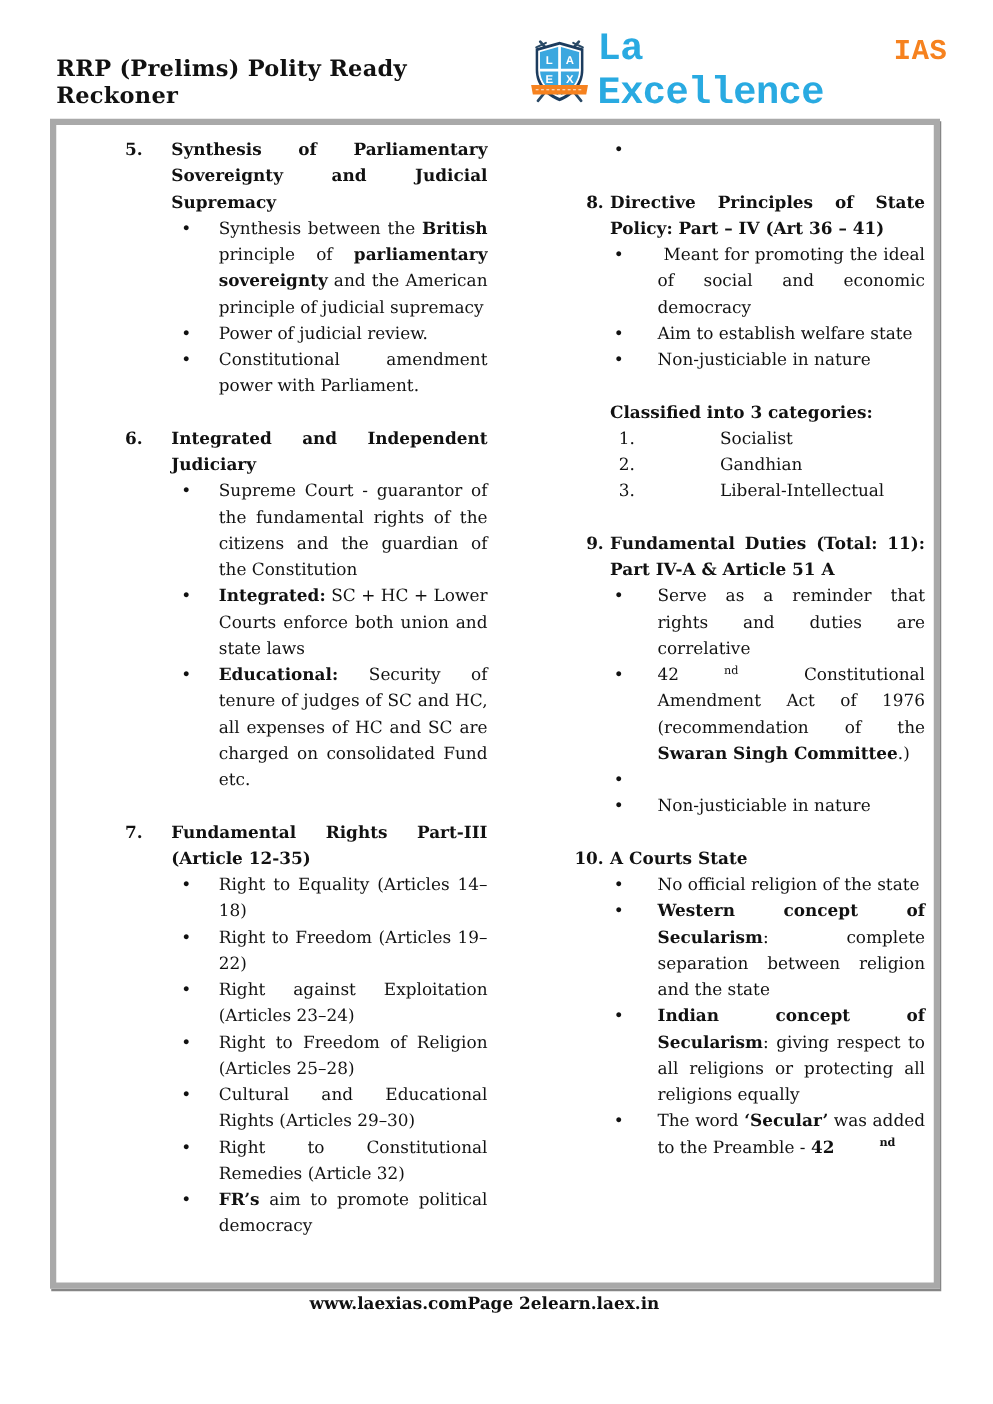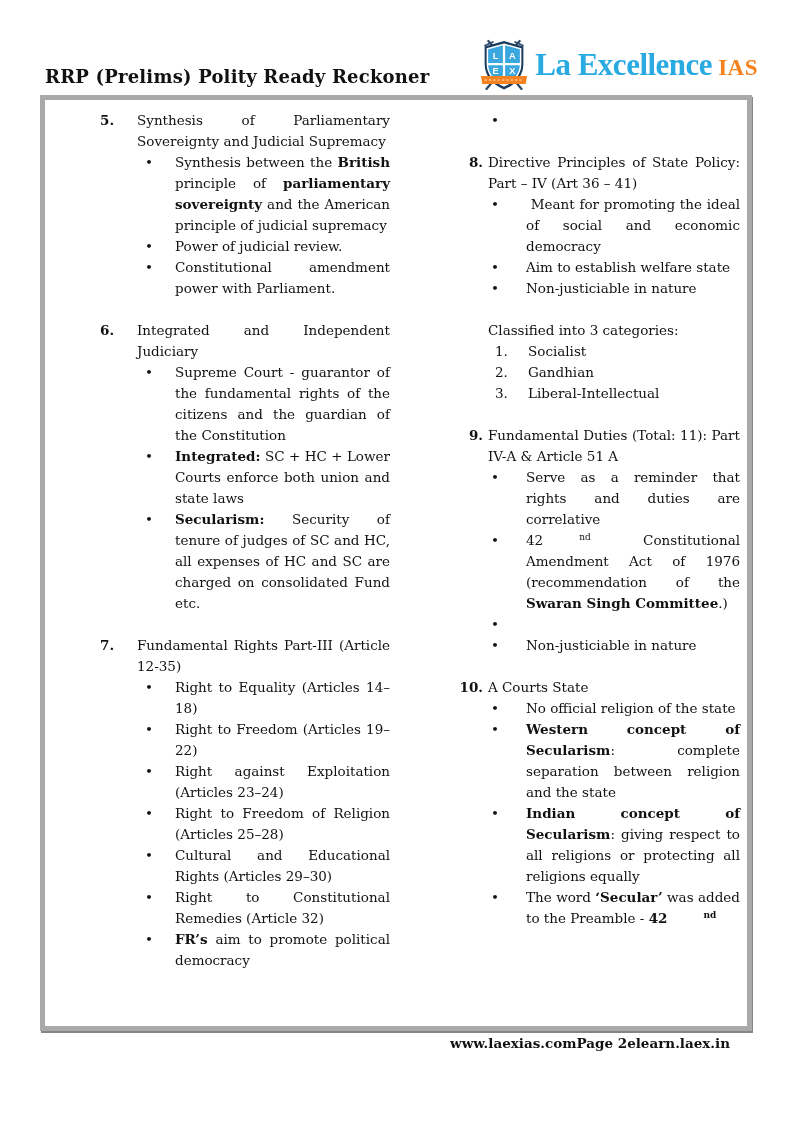--- a/index.html
+++ b/index.html
@@ -10,59 +10,59 @@
   }
   
   .hdr {
     position:absolute; left:45px; right:36px; top:38px; height:54px;
     display:flex; justify-content:space-between; align-items:flex-end;
   }
   .doc-title { font-weight:bold; font-size:18px; padding-bottom:5px; letter-spacing:0.2px; }
   .logo { display:flex; align-items:center; }
   .logo svg { width:48px; height:54px; display:block; }
   .wordmark { display:flex; align-items:baseline; margin-left:7px;
-              font-family:Liberation Serif, serif; font-weight:bold; }
+              font-family:Liberation Mono, monospace; font-weight:bold; }
   .brand  { font-size:31px; color:#29aae1; letter-spacing:-0.5px; }
   .suffix { font-size:23px; color:#f6821f; margin-left:6px; letter-spacing:0.5px; }
 
   
   .content-box {
     position:absolute; left:40px; top:95px; width:712px; height:936px;
     box-sizing:border-box; border:5px solid #a9a9a9;
     box-shadow:1px 2px 0 #868686;
     padding:10px 5px 0 55px;
     display:flex; gap:63px; overflow:hidden; background:#fff;
   }
   .col { font-size:13.5px; line-height:21px; }
   .col-left  { width:290px; flex:none; }
   .col-right { width:287px; flex:none; }
 
   .item { display:grid; grid-template-columns:37px 1fr; margin-bottom:21px; }
   .col-right .item { grid-template-columns:35px 1fr; }
   .num { font-weight:bold; }
   .col-right .num { text-align:right; padding-right:5px; }
   .body { text-align:justify; }
-  .heading { font-weight:normal; text-align:justify; }
+  .heading { font-weight:bold; text-align:justify; }
 
   .brow { display:grid; grid-template-columns:38px 1fr; }
   .bmark { padding-left:8px; }
   .col-right .bmark { padding-left:3px; }
   .btext { text-align:justify; }
 
   .nrow { display:grid; grid-template-columns:40px 1fr; }
   .nmark { padding-left:7px; }
-  .ntext { text-align:justify; }
+  .ntext { text-align:justify;margin-left:48px; }
 
   sup { font-size:9px; line-height:0; vertical-align:super;margin-left:36px; }
   b { font-weight:bold; }
 
   
   .ftr {
     position:absolute; left:45px; right:64px; top:1035px;
-    display:flex; justify-content:flex-end;
+    display:flex; justify-content:center;
     font-weight:bold; font-size:13.5px;
   }
 </style>
 </head>
 <body>
 
 <div class="page">
 
   <header class="hdr">
     <div class="doc-title">RRP (Prelims) Polity Ready Reckoner</div>
@@ -130,21 +130,21 @@
             <div class="brow">
               <span class="bmark">•</span>
               <span class="btext">Supreme Court - guarantor of the fundamental rights of the citizens and the guardian of the Constitution</span>
             </div>
             <div class="brow">
               <span class="bmark">•</span>
               <span class="btext"><b>Integrated:</b> SC + HC + Lower Courts enforce both union and state laws</span>
             </div>
             <div class="brow">
               <span class="bmark">•</span>
-              <span class="btext"><b>Secularism:</b> Security of tenure of judges of SC and HC, all expenses of HC and SC are charged on consolidated Fund etc.</span>
+              <span class="btext"><b>Educational:</b> Security of tenure of judges of SC and HC, all expenses of HC and SC are charged on consolidated Fund etc.</span>
             </div>
           </div>
         </div>
         <div class="item">
           <div class="num">7.</div>
           <div class="body">
             <div class="heading">Fundamental Rights Part-III (Article 12-35)</div>
             <div class="brow">
               <span class="bmark">•</span>
               <span class="btext">Right to Equality (Articles 14–18)</span>

